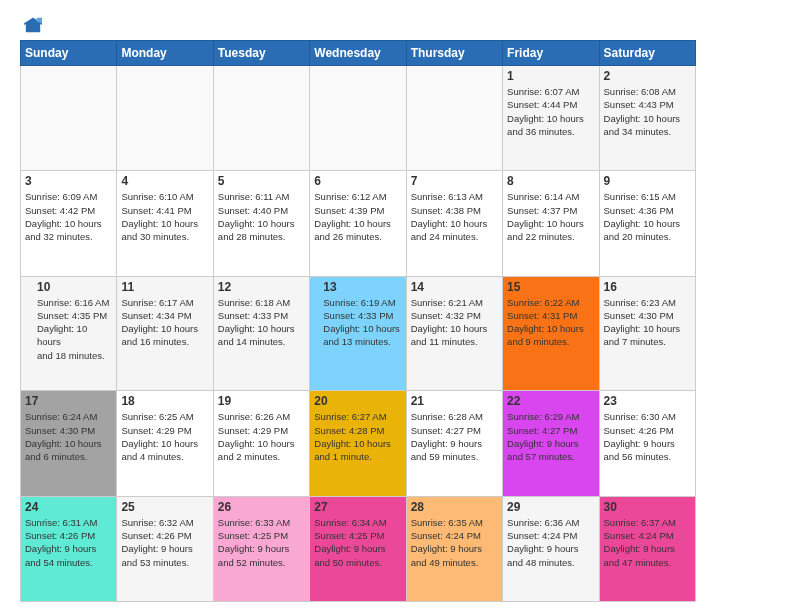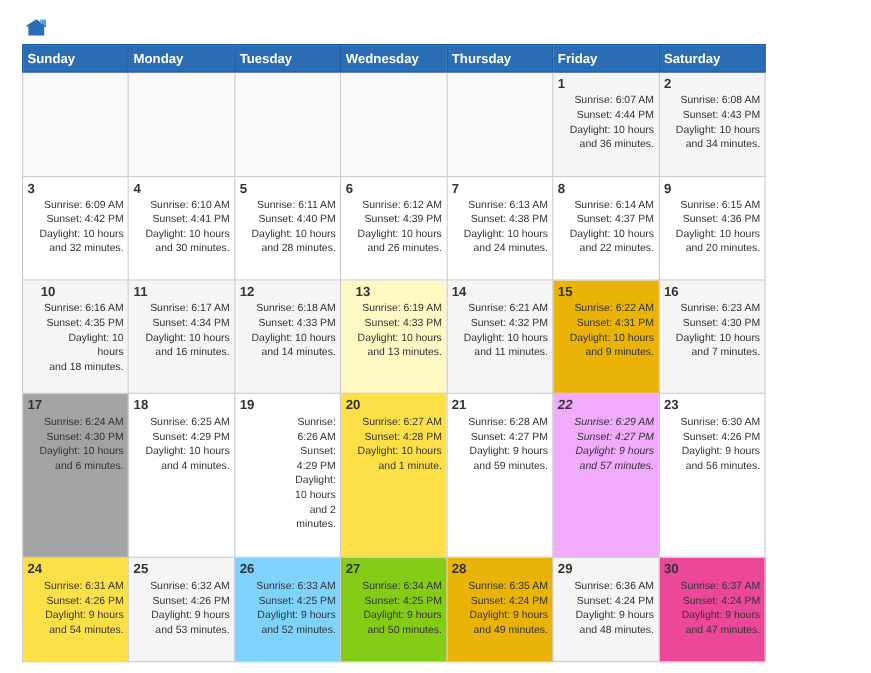--- a/index.html
+++ b/index.html
@@ -95,21 +95,20 @@
     .day-number {
       font-size: 12px;
       font-weight: bold;
       display: block;
       margin-bottom: 2px;
     }
     .day-info {
       font-size: 9.5px;
       line-height: 1.4;
       color: #333;
-      text-align: right;
     }
     .empty-cell {
       background: #f9f9f9 !important;
     }
   </style>
 </head>
 <body>
 
 <div class="page">
   <div class="header">
@@ -230,35 +229,35 @@
 Daylight: 10 hours
 and 16 minutes.</div>
           </td>
           <td style="background: rgb(245, 245, 245);">
             <span class="day-number">12</span>
             <div class="day-info" style="white-space: pre-line;">Sunrise: 6:18 AM
 Sunset: 4:33 PM
 Daylight: 10 hours
 and 14 minutes.</div>
           </td>
-          <td style="background: #fef9c3; padding-left: 13px;">
+          <td style="background: #7dd3fc; padding-left: 13px;">
             <span class="day-number">13</span>
             <div class="day-info" style="white-space: pre-line;">Sunrise: 6:19 AM
 Sunset: 4:33 PM
 Daylight: 10 hours
 and 13 minutes.</div>
           </td>
           <td style="background: rgb(245, 245, 245);">
             <span class="day-number">14</span>
             <div class="day-info" style="white-space: pre-line;">Sunrise: 6:21 AM
 Sunset: 4:32 PM
 Daylight: 10 hours
 and 11 minutes.</div>
           </td>
-          <td style="background: #eab308;">
+          <td style="background: #f97316;">
             <span class="day-number">15</span>
             <div class="day-info" style="white-space: pre-line;">Sunrise: 6:22 AM
 Sunset: 4:31 PM
 Daylight: 10 hours
 and 9 minutes.</div>
           </td>
           <td style="background: rgb(245, 245, 245);">
             <span class="day-number">16</span>
             <div class="day-info" style="white-space: pre-line;">Sunrise: 6:23 AM
 Sunset: 4:30 PM
@@ -276,84 +275,84 @@
           </td>
           <td style="background: rgb(255, 255, 255);">
             <span class="day-number">18</span>
             <div class="day-info" style="white-space: pre-line;">Sunrise: 6:25 AM
 Sunset: 4:29 PM
 Daylight: 10 hours
 and 4 minutes.</div>
           </td>
           <td style="background: rgb(255, 255, 255);">
             <span class="day-number">19</span>
-            <div class="day-info" style="white-space: pre-line; margin-left: 40px;">Sunrise: 6:26 AM
+            <div class="day-info" style="white-space: pre-line;">Sunrise: 6:26 AM
 Sunset: 4:29 PM
 Daylight: 10 hours
 and 2 minutes.</div>
           </td>
-          <td style="background: #fde047;">
+          <td style="background: #eab308;">
             <span class="day-number">20</span>
             <div class="day-info" style="white-space: pre-line;">Sunrise: 6:27 AM
 Sunset: 4:28 PM
 Daylight: 10 hours
 and 1 minute.</div>
           </td>
           <td style="background: rgb(255, 255, 255);">
             <span class="day-number">21</span>
             <div class="day-info" style="white-space: pre-line;">Sunrise: 6:28 AM
 Sunset: 4:27 PM
 Daylight: 9 hours
 and 59 minutes.</div>
           </td>
-          <td style="background: #f0abfc; font-style: italic;">
+          <td style="background: #d946ef;">
             <span class="day-number">22</span>
             <div class="day-info" style="white-space: pre-line;">Sunrise: 6:29 AM
 Sunset: 4:27 PM
 Daylight: 9 hours
 and 57 minutes.</div>
           </td>
           <td style="background: rgb(255, 255, 255);">
             <span class="day-number">23</span>
             <div class="day-info" style="white-space: pre-line;">Sunrise: 6:30 AM
 Sunset: 4:26 PM
 Daylight: 9 hours
 and 56 minutes.</div>
           </td>
         </tr>
         <tr>
-          <td style="background: #fde047;">
+          <td style="background: #5eead4;">
             <span class="day-number">24</span>
             <div class="day-info" style="white-space: pre-line;">Sunrise: 6:31 AM
 Sunset: 4:26 PM
 Daylight: 9 hours
 and 54 minutes.</div>
           </td>
           <td style="background: rgb(245, 245, 245);">
             <span class="day-number">25</span>
             <div class="day-info" style="white-space: pre-line;">Sunrise: 6:32 AM
 Sunset: 4:26 PM
 Daylight: 9 hours
 and 53 minutes.</div>
           </td>
-          <td style="background: #7dd3fc;">
+          <td style="background: #f9a8d4;">
             <span class="day-number">26</span>
             <div class="day-info" style="white-space: pre-line;">Sunrise: 6:33 AM
 Sunset: 4:25 PM
 Daylight: 9 hours
 and 52 minutes.</div>
           </td>
-          <td style="background: #84cc16; margin-left: 40px;">
+          <td style="background: #ec4899; margin-left: 40px;">
             <span class="day-number">27</span>
             <div class="day-info" style="white-space: pre-line;">Sunrise: 6:34 AM
 Sunset: 4:25 PM
 Daylight: 9 hours
 and 50 minutes.</div>
           </td>
-          <td style="background: #eab308;">
+          <td style="background: #fdba74;">
             <span class="day-number">28</span>
             <div class="day-info" style="white-space: pre-line;">Sunrise: 6:35 AM
 Sunset: 4:24 PM
 Daylight: 9 hours
 and 49 minutes.</div>
           </td>
           <td style="background: rgb(245, 245, 245);">
             <span class="day-number">29</span>
             <div class="day-info" style="white-space: pre-line;">Sunrise: 6:36 AM
 Sunset: 4:24 PM

